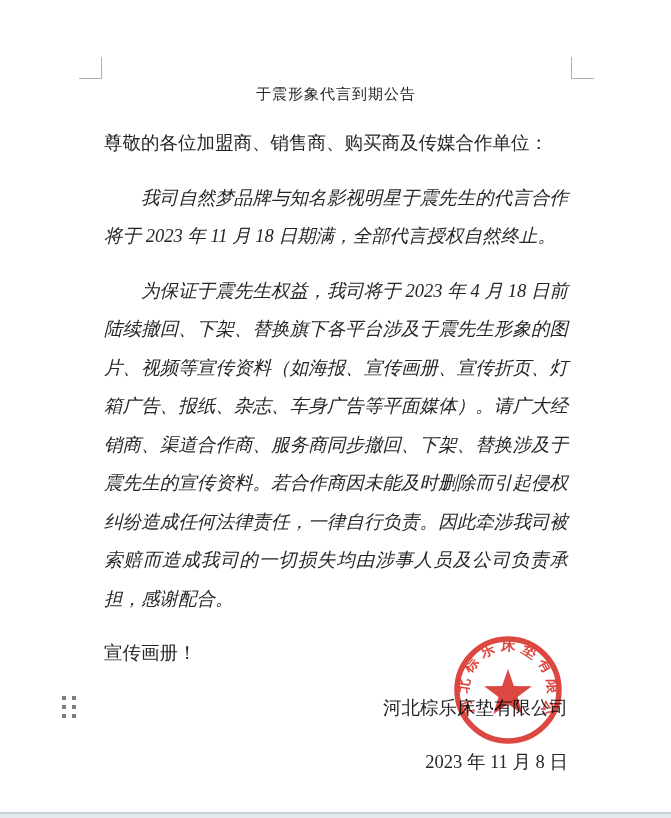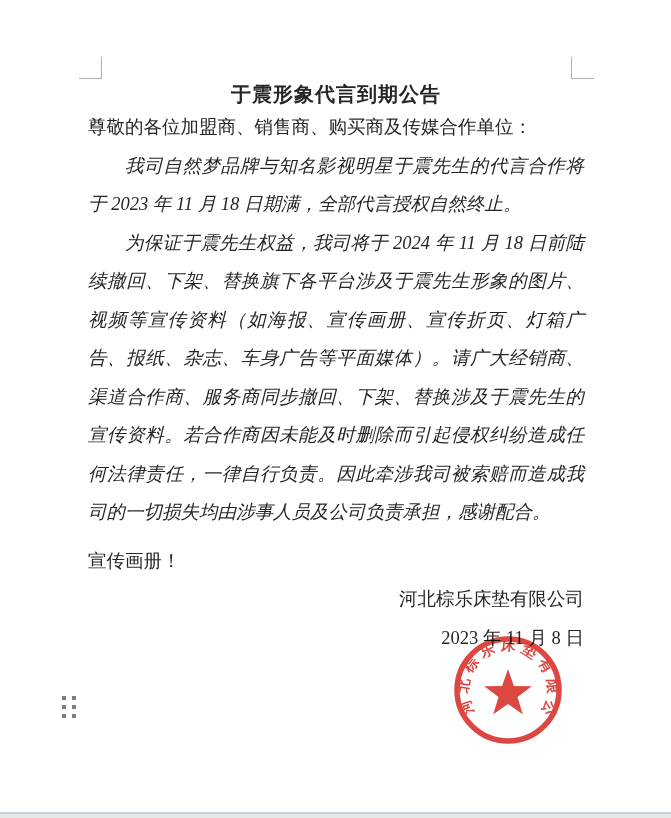--- a/index.html
+++ b/index.html
@@ -15,24 +15,24 @@
   .crop{position:absolute;width:22px;height:21px;}
   .crop-tl{left:79px;top:57px;border-right:1px solid #b0b0b0;border-bottom:1px solid #b0b0b0;}
   .crop-tr{left:571px;top:57px;border-left:1px solid #b0b0b0;border-bottom:1px solid #b0b0b0;}
   
   .textblock{
     position:absolute;left:88px;top:80px;width:496px;
     font-size:18.5px;line-height:38.5px;
     text-align:justify;
   }
   .doc-title{
-    margin:0;padding:0;font-size:20px;font-weight:700;letter-spacing:1px;
+    margin:0;padding:0;font-size:15px;font-weight:400;letter-spacing:1px;
     line-height:28px;text-align:center;
   }
-  .textblock p{margin:0;padding:0;}
+  .textblock p{margin:16px;padding:0;}
   .indent{text-indent:37px;font-style:italic;}
   .closing{margin-top:10px !important;}
   .company-line{text-align:right;padding-right:34px;}
   .date-line{text-align:right;padding-right:36px;}
   
   .handle{
     position:absolute;left:62px;top:696px;
     display:grid;grid-template-columns:6px 6px;grid-auto-rows:6px;
     column-gap:4px;row-gap:3px;
   }
@@ -56,21 +56,21 @@
 
 <div class="page">
 
   <div class="crop crop-tl"></div>
   <div class="crop crop-tr"></div>
 
   <div class="textblock">
     <h1 class="doc-title">于震形象代言到期公告</h1>
     <p class="salutation">尊敬的各位加盟商、销售商、购买商及传媒合作单位：</p>
     <p class="indent">我司自然梦品牌与知名影视明星于震先生的代言合作将于 2023 年 11 月 18 日期满，全部代言授权自然终止。</p>
-    <p class="indent">为保证于震先生权益，我司将于 2024 年 11 月 18 日前陆续撤回、下架、替换旗下各平台涉及于震先生形象的图片、视频等宣传资料（如海报、宣传画册、宣传折页、灯箱广告、报纸、杂志、车身广告等平面媒体）。请广大经销商、渠道合作商、服务商同步撤回、下架、替换涉及于震先生的宣传资料。若合作商因未能及时删除而引起侵权纠纷造成任何法律责任，一律自行负责。因此牵涉我司被索赔而造成我司的一切损失均由涉事人员及公司负责承担，感谢配合。</p>
+    <p class="indent">为保证于震先生权益，我司将于 2023 年 4 月 18 日前陆续撤回、下架、替换旗下各平台涉及于震先生形象的图片、视频等宣传资料（如海报、宣传画册、宣传折页、灯箱广告、报纸、杂志、车身广告等平面媒体）。请广大经销商、渠道合作商、服务商同步撤回、下架、替换涉及于震先生的宣传资料。若合作商因未能及时删除而引起侵权纠纷造成任何法律责任，一律自行负责。因此牵涉我司被索赔而造成我司的一切损失均由涉事人员及公司负责承担，感谢配合。</p>
     <p class="closing">宣传画册！</p>
     <p class="company-line">河北棕乐床垫有限公司</p>
     <p class="date-line">2023 年 11 月 8 日</p>
   </div>
 
   <div class="handle">
     <span></span>
       <span></span>
     <span></span>
       <span></span>

